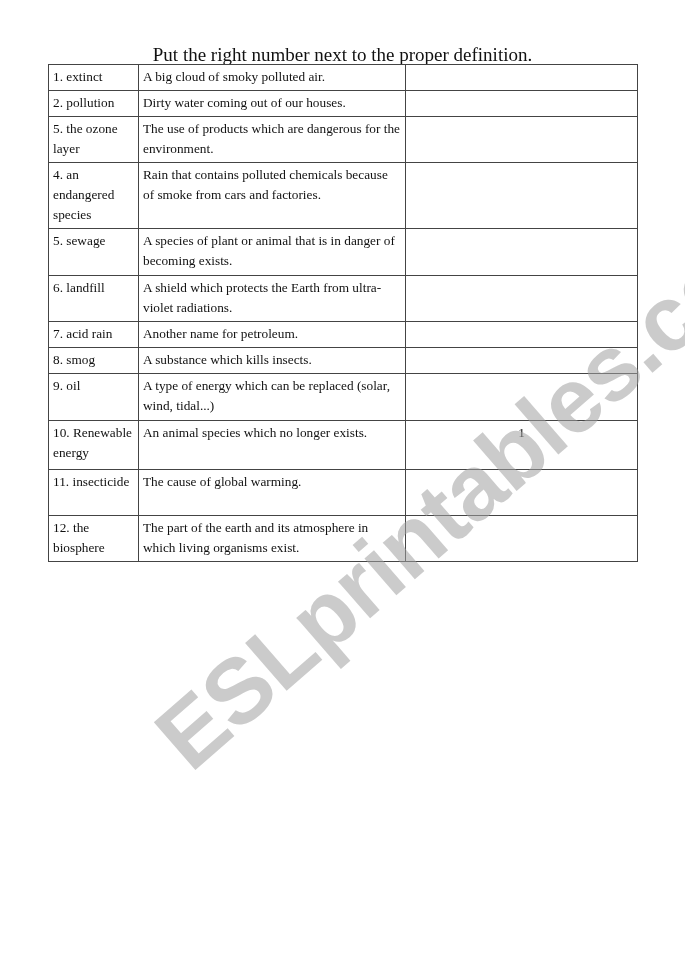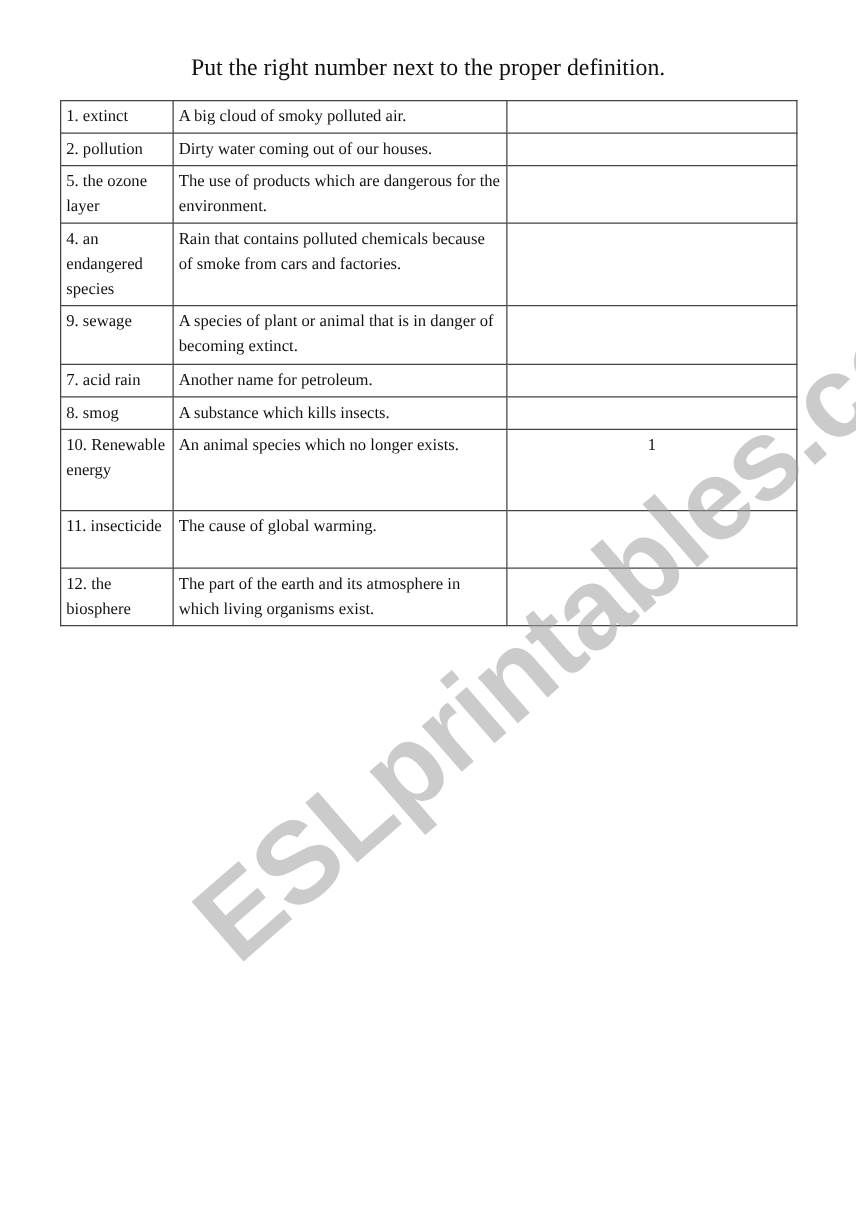--- a/index.html
+++ b/index.html
@@ -1,20 +1,20 @@
 <!DOCTYPE html>
 <html><head>
 <meta charset="utf-8">
 <style>
   html, body { margin: 0; padding: 0; background: #ffffff; }
   body { width: 685px; height: 970px; position: relative; overflow: hidden;
          font-family: "Liberation Serif", serif; color: #111; }
   .title { position: absolute; top: 44px; left: 0; width: 685px; text-align: center;
            font-size: 19px; }
-  table.ws { position: absolute; left: 48px; top: 80px; width: 590px;
+  table.ws { position: absolute; left: 48px; top: 64px; width: 590px;
              border-collapse: collapse; font-size: 13.3px; line-height: 20px; }
   table.ws td { border: 1.3px solid #444; vertical-align: top; padding: 2px 4px 3px 4px; }
   td.term { width: 81px; text-align: left; }
   td.def { width: 258px; text-align: left; }
   td.ans { text-align: center; }
   .watermark { position: absolute; left: 60px; top: 200px; width: 600px; height: 520px;
                pointer-events: none; }
   .watermark span { position: absolute; left: 10px; top: 230px; font-family: "Liberation Sans", sans-serif;
                     font-weight: bold; font-size: 92px; color: rgba(160,160,160,0.55);
                     transform: rotate(-41deg); transform-origin: 50% 50%; white-space: nowrap; letter-spacing: -1px; }
@@ -40,35 +40,45 @@
         <td class="term">5. the ozone layer</td>
         <td class="def">The use of products which are dangerous for the environment.</td>
         <td class="ans"></td>
       </tr>
       <tr style="height: 65px;">
         <td class="term">4. an endangered species</td>
         <td class="def">Rain that contains polluted chemicals because of smoke from cars and factories.</td>
         <td class="ans"></td>
       </tr>
       <tr style="height: 47px;">
-        <td class="term">9. sewage</td>
-        <td class="def">A species of plant or animal that is in danger of becoming extinct.</td>
+        <td class="term">5. sewage</td>
+        <td class="def">A species of plant or animal that is in danger of becoming exists.</td>
+        <td class="ans"></td>
+      </tr>
+      <tr style="height: 46px;">
+        <td class="term">6. landfill</td>
+        <td class="def">A shield which protects the Earth from ultra-violet radiations.</td>
         <td class="ans"></td>
       </tr>
       <tr style="height: 26px;">
         <td class="term">7. acid rain</td>
         <td class="def">Another name for petroleum.</td>
         <td class="ans"></td>
       </tr>
       <tr style="height: 26px;">
         <td class="term">8. smog</td>
         <td class="def">A substance which kills insects.</td>
         <td class="ans"></td>
       </tr>
-      <tr style="height: 65px;">
+      <tr style="height: 47px;">
+        <td class="term">9. oil</td>
+        <td class="def">A type of energy which can be replaced (solar, wind, tidal...)</td>
+        <td class="ans"></td>
+      </tr>
+      <tr style="height: 49px;">
         <td class="term">10. Renewable energy</td>
         <td class="def">An animal species which no longer exists.</td>
         <td class="ans">1</td>
       </tr>
       <tr style="height: 46px; margin-left: 48px;">
         <td class="term">11. insecticide</td>
         <td class="def">The cause of global warming.</td>
         <td class="ans"></td>
       </tr>
       <tr style="height: 46px; margin-top: 32px;">

